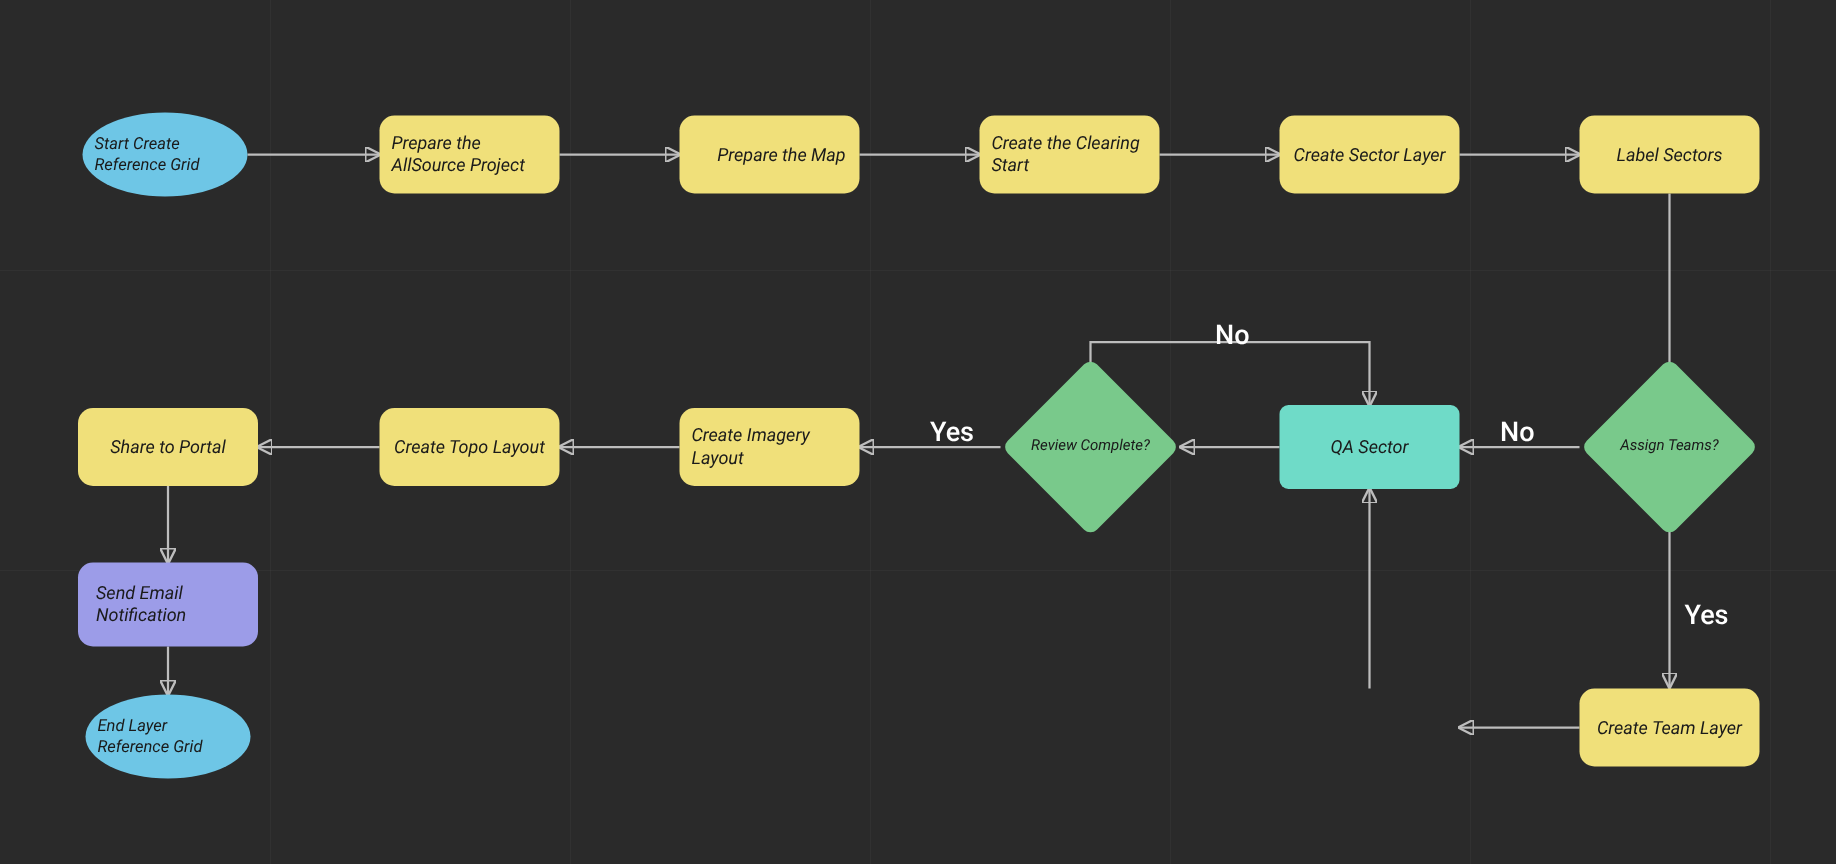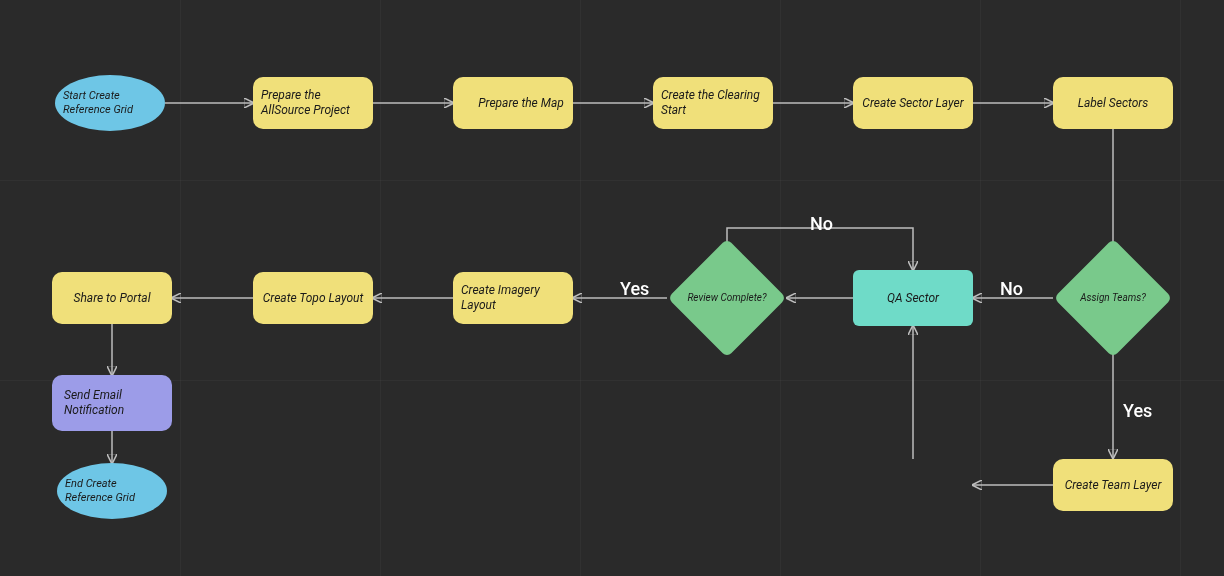--- a/index.html
+++ b/index.html
@@ -174,21 +174,21 @@
     <span>Create Topo Layout</span>
   </div>
   <div class="node process" style="left:52px; top:272px;">
     <span>Share to Portal</span>
   </div>
 
   <div class="node process purple tall" style="left:52px; top:375px;padding-left:12px;">
     <span>Send Email Notification</span>
   </div>
   <div class="node ellipse" style="left:57px; top:463px;">
-    <span>End Create Reference Grid</span>
+    <span>End Layer Reference Grid</span>
   </div>
 
   <div class="node process" style="left:1053px; top:459px;">
     <span>Create Team Layer</span>
   </div>
 
   <span class="edge-label" style="left:1000px; top:278px;">No</span>
   <span class="edge-label" style="left:1123px; top:400px;">Yes</span>
   <span class="edge-label" style="left:810px; top:213px;">No</span>
   <span class="edge-label" style="left:620px; top:278px;">Yes</span>

